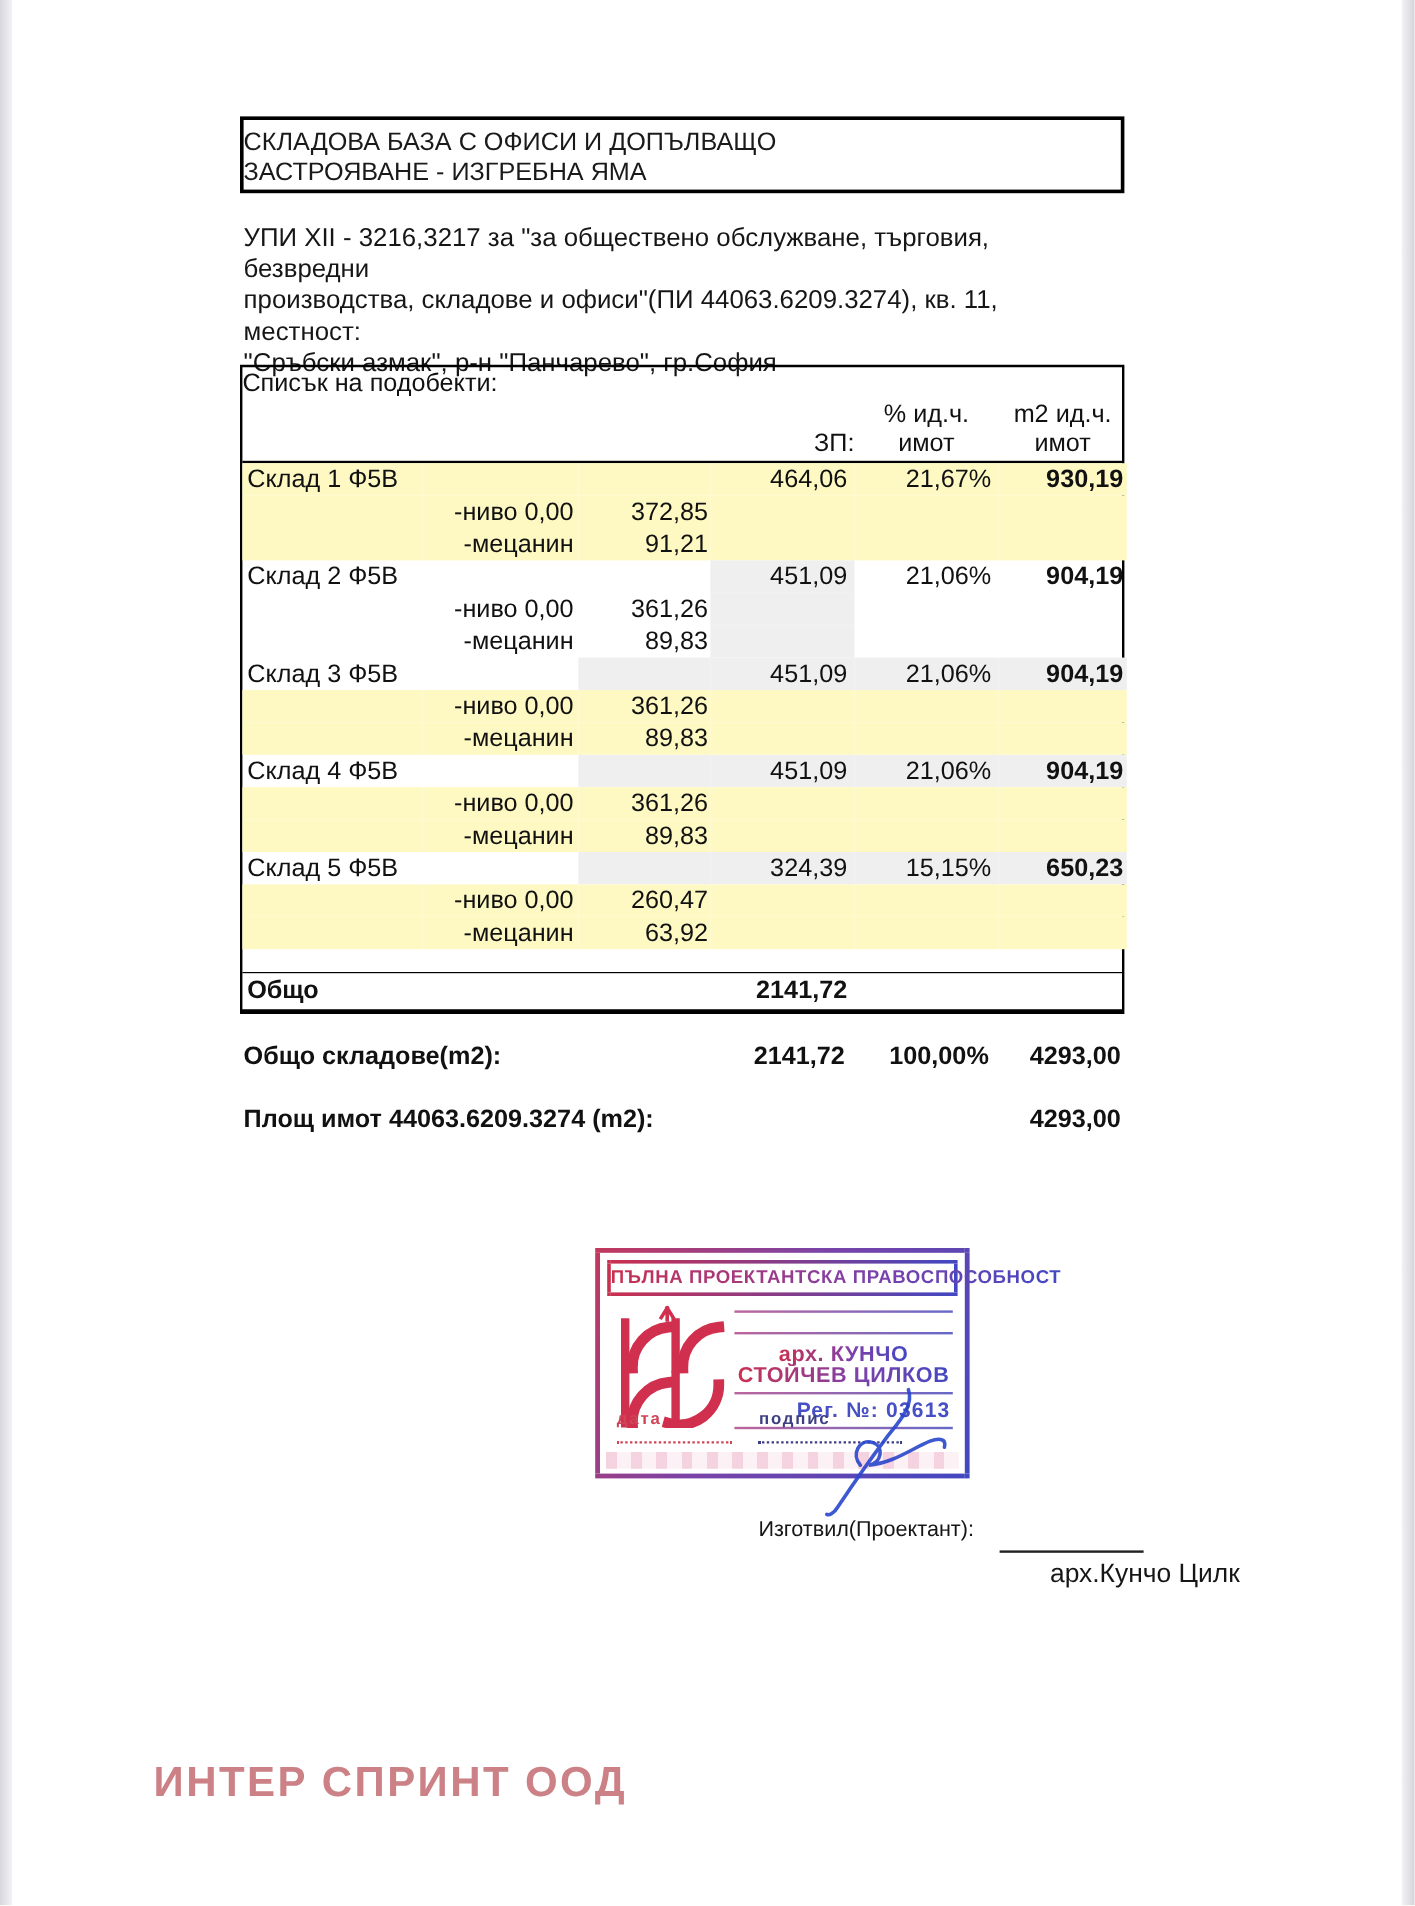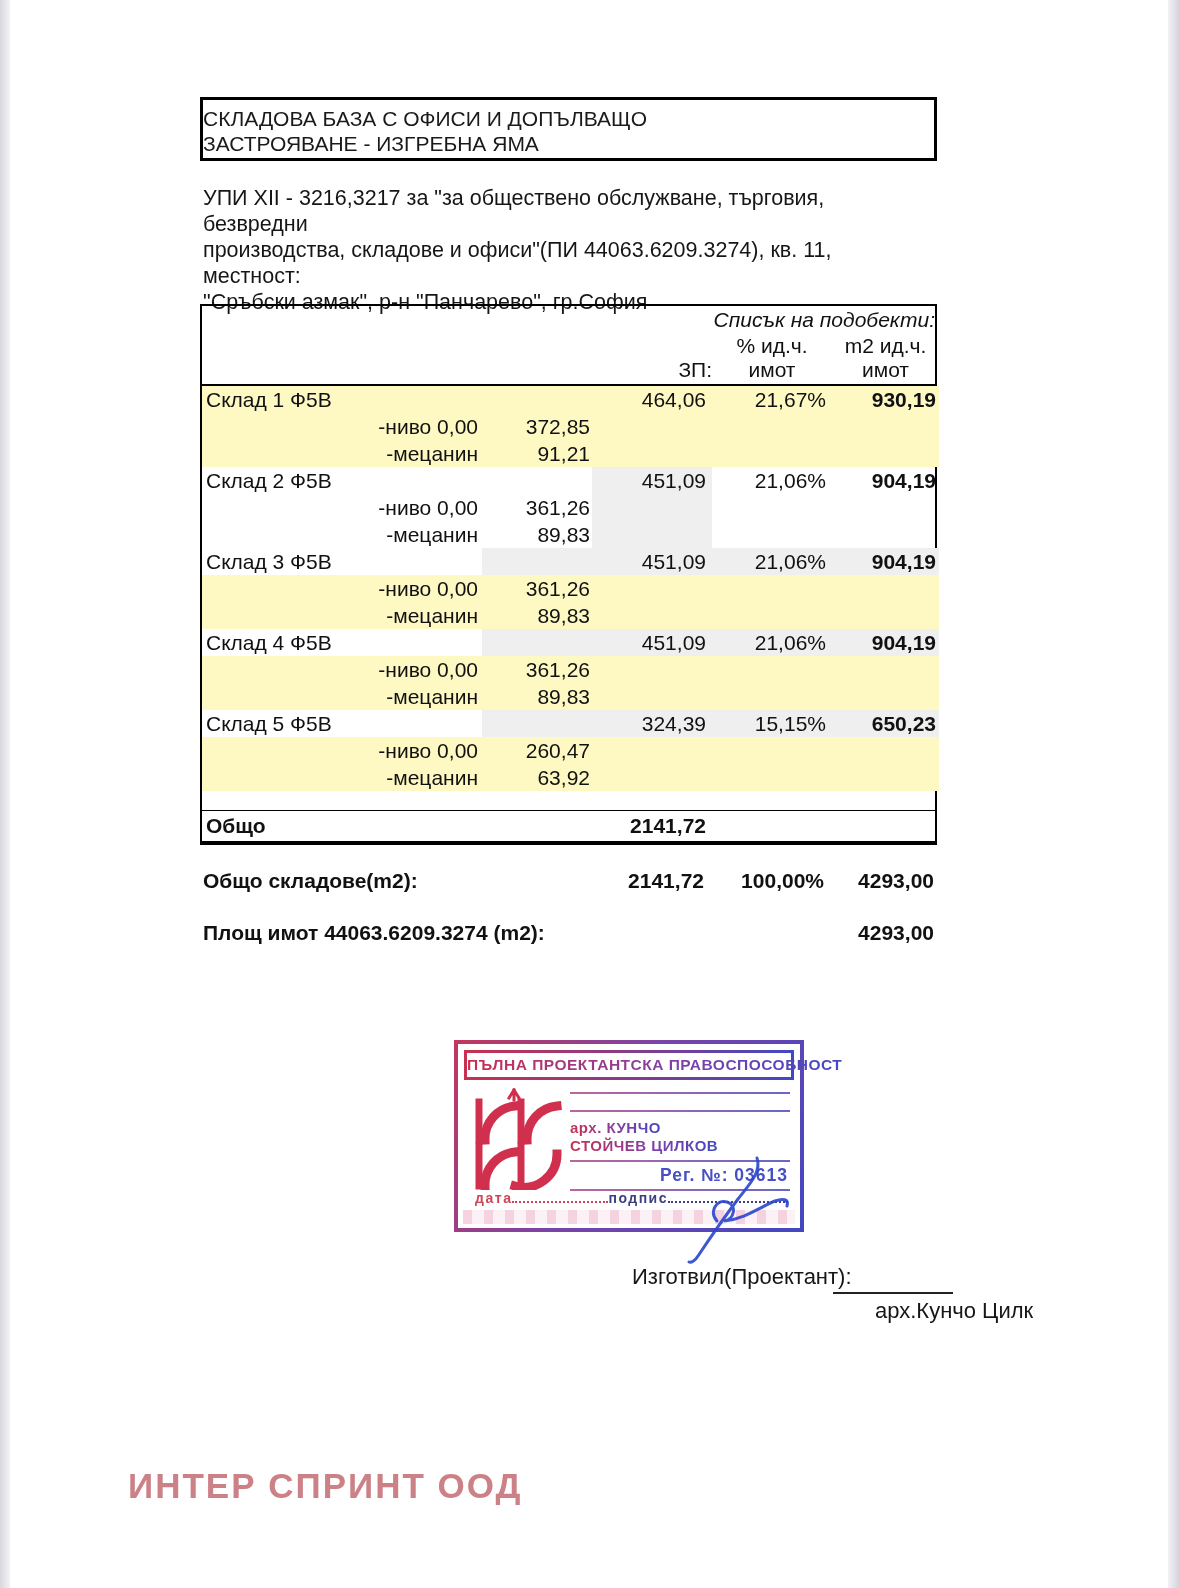--- a/index.html
+++ b/index.html
@@ -17,21 +17,21 @@
                border:3px solid #000; padding-top:6px;
                font-size:21px; line-height:25px; color:#1a1a1a; }
 
   
   .desc { position:absolute; left:203px; top:185px; width:700px;
           font-size:21.5px; line-height:26px; color:#161616; }
 
   
   .tbl { position:absolute; left:200px; top:304px; width:737px;
          border:2px solid #000; border-bottom:4px solid #000; font-size:21px; color:#111; }
-  .tbl-title { height:28px; line-height:28px; text-align:right;font-style:italic; }
+  .tbl-title { height:28px; line-height:28px; text-align:left; }
   .grid6 { display:grid; grid-template-columns:150px 130px 110px 120px 120px 107px; }
   .thead { height:52px; border-bottom:2px solid #000; align-items:end; padding-bottom:2px; }
   .thead .h4 { text-align:right; }
   .thead .h5, .thead .h6 { text-align:center; line-height:24px; }
   .trow { height:27px; align-items:center; }
   .cell { height:100%; display:flex; align-items:center; }
   .c1 { padding-left:4px; }
   .c2, .c3, .c4, .c5, .c6 { justify-content:flex-end; }
   .c2 { padding-right:4px; }
   .c3 { padding-right:2px; }
@@ -45,52 +45,52 @@
   .total-row { height:30px; font-weight:bold; align-items:center; }
 
   
   .sumrow { position:absolute; left:200px; width:737px; font-size:21px; font-weight:bold;
             display:grid; grid-template-columns:390px 120px 120px 107px; height:30px; align-items:center; }
   .s-label { padding-left:3px; }
   .s-zp, .s-pct, .s-m2 { text-align:right; }
   .s-zp { padding-right:6px; } .s-pct { padding-right:6px; } .s-m2 { padding-right:3px; }
 
   
-  .stamp { position:absolute; left:454px; top:1040px; width:350px; height:192px;
+  .stamp { position:absolute; left:496px; top:1040px; width:312px; height:192px;
            border:4px solid; border-image:linear-gradient(120deg,#c2385e,#7a44a8 45%,#4348c0) 1; }
   .stamp-band { position:absolute; left:6px; right:6px; top:6px; height:30px;
                 border:3px solid; border-image:linear-gradient(90deg,#c93050,#4348c2) 1;
                 text-align:center; font-size:15.5px; font-weight:bold; letter-spacing:.5px;
                 line-height:24px; color:#6a3fae; white-space:nowrap; }
   .grad-text { background:linear-gradient(90deg,#c93050,#8040a8 55%,#4348c2);
                -webkit-background-clip:text; background-clip:text;
                -webkit-text-fill-color:transparent; }
   .stamp-logo { position:absolute; left:10px; top:44px; width:94px; height:102px; }
   .stamp-right { position:absolute; left:112px; top:40px; right:10px; }
   .srule { height:2px; background:linear-gradient(90deg,#b04a8a,#4b4ec0); opacity:.85; }
   .r1 { margin-top:8px; } .r2 { margin-top:16px; } .r3 { margin-top:5px; } .r4 { margin-top:3px; }
-  .stamp-name { text-align:left; font-size:15px; font-weight:bold; letter-spacing:.5px;
+  .stamp-name { text-align:center; font-size:18px; font-weight:bold; letter-spacing:.5px;
                 color:#7a44a8; line-height:18px; }
   .n1 { margin-top:7px; }
   .stamp-reg { text-align:right; font-size:17.5px; font-weight:bold; letter-spacing:1px;
                color:#474fc4; margin:3px 2px 0 0; }
   .stamp-bottom { position:absolute; left:14px; right:12px; bottom:22px;
                   display:flex; justify-content:flex-end; align-items:flex-end; }
   .date-group { color:#cf4456; font-size:14px; font-weight:bold; letter-spacing:1.5px; }
   .sign-group { color:#3d3f82; font-size:14px; font-weight:bold; letter-spacing:1.5px; }
   .leader { display:inline-block; height:11px; vertical-align:baseline; }
   .leader-date { width:96px; border-bottom:2.5px dotted #cf4456; }
   .leader-sign { width:120px; border-bottom:2.5px dotted #3d3f82; }
   .pink-band { position:absolute; left:5px; right:5px; bottom:4px; height:14px; opacity:.75;
                background:repeating-linear-gradient(90deg, rgba(214,80,130,.34) 0 9px,
                            rgba(214,80,130,.10) 9px 21px); }
   .sig-svg { position:absolute; left:640px; top:1130px; width:220px; height:150px; pointer-events:none; }
 
   
-  .prepared { position:absolute; left:632px; top:1264px; font-size:22px; color:#161616; }
+  .prepared { position:absolute; left:632px; top:1264px; font-size:18px; color:#161616; }
   .prep-line { position:absolute; left:833px; top:1292px; width:120px; border-bottom:2px solid #222; }
   .prep-name { position:absolute; left:875px; top:1298px; font-size:22px; color:#161616; white-space:nowrap; }
   .watermark { position:absolute; left:128px; top:1466px; font-size:35px; font-weight:bold;
                letter-spacing:2px; color:#cb8186; }
 </style>
 </head>
 <body>
 
 <div class="page">
   <div class="edge-left"></div>

